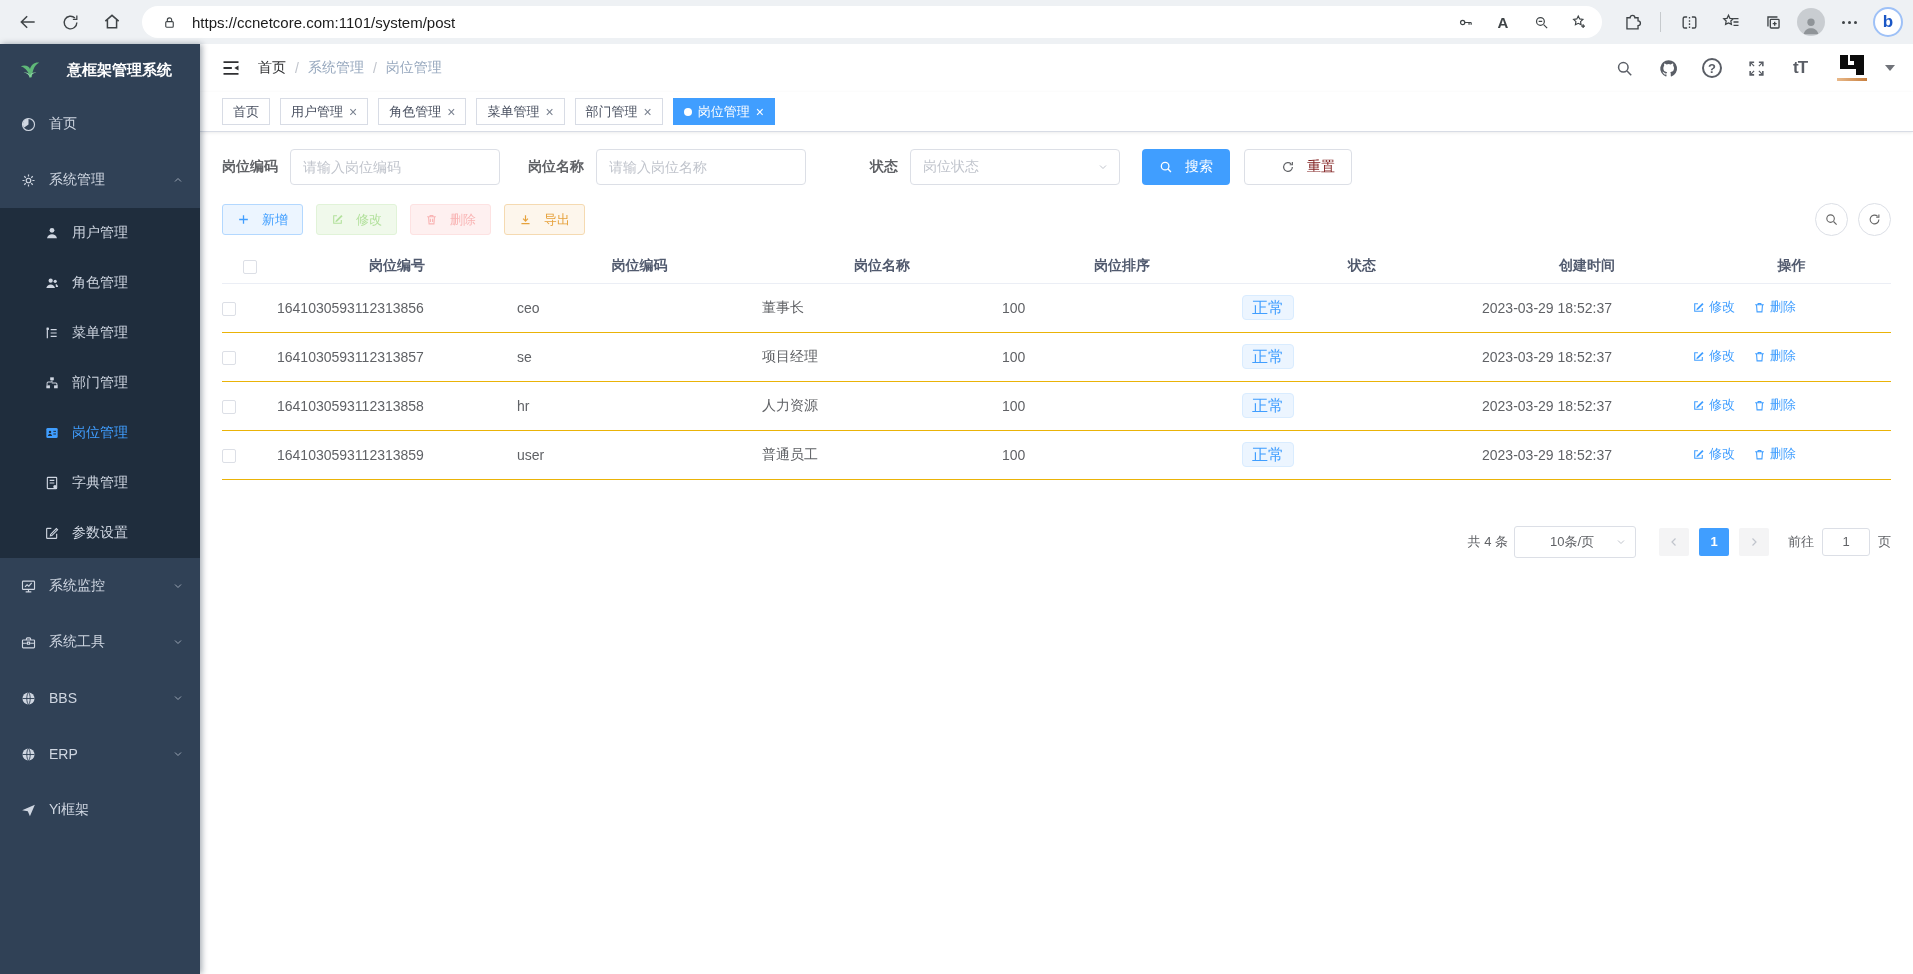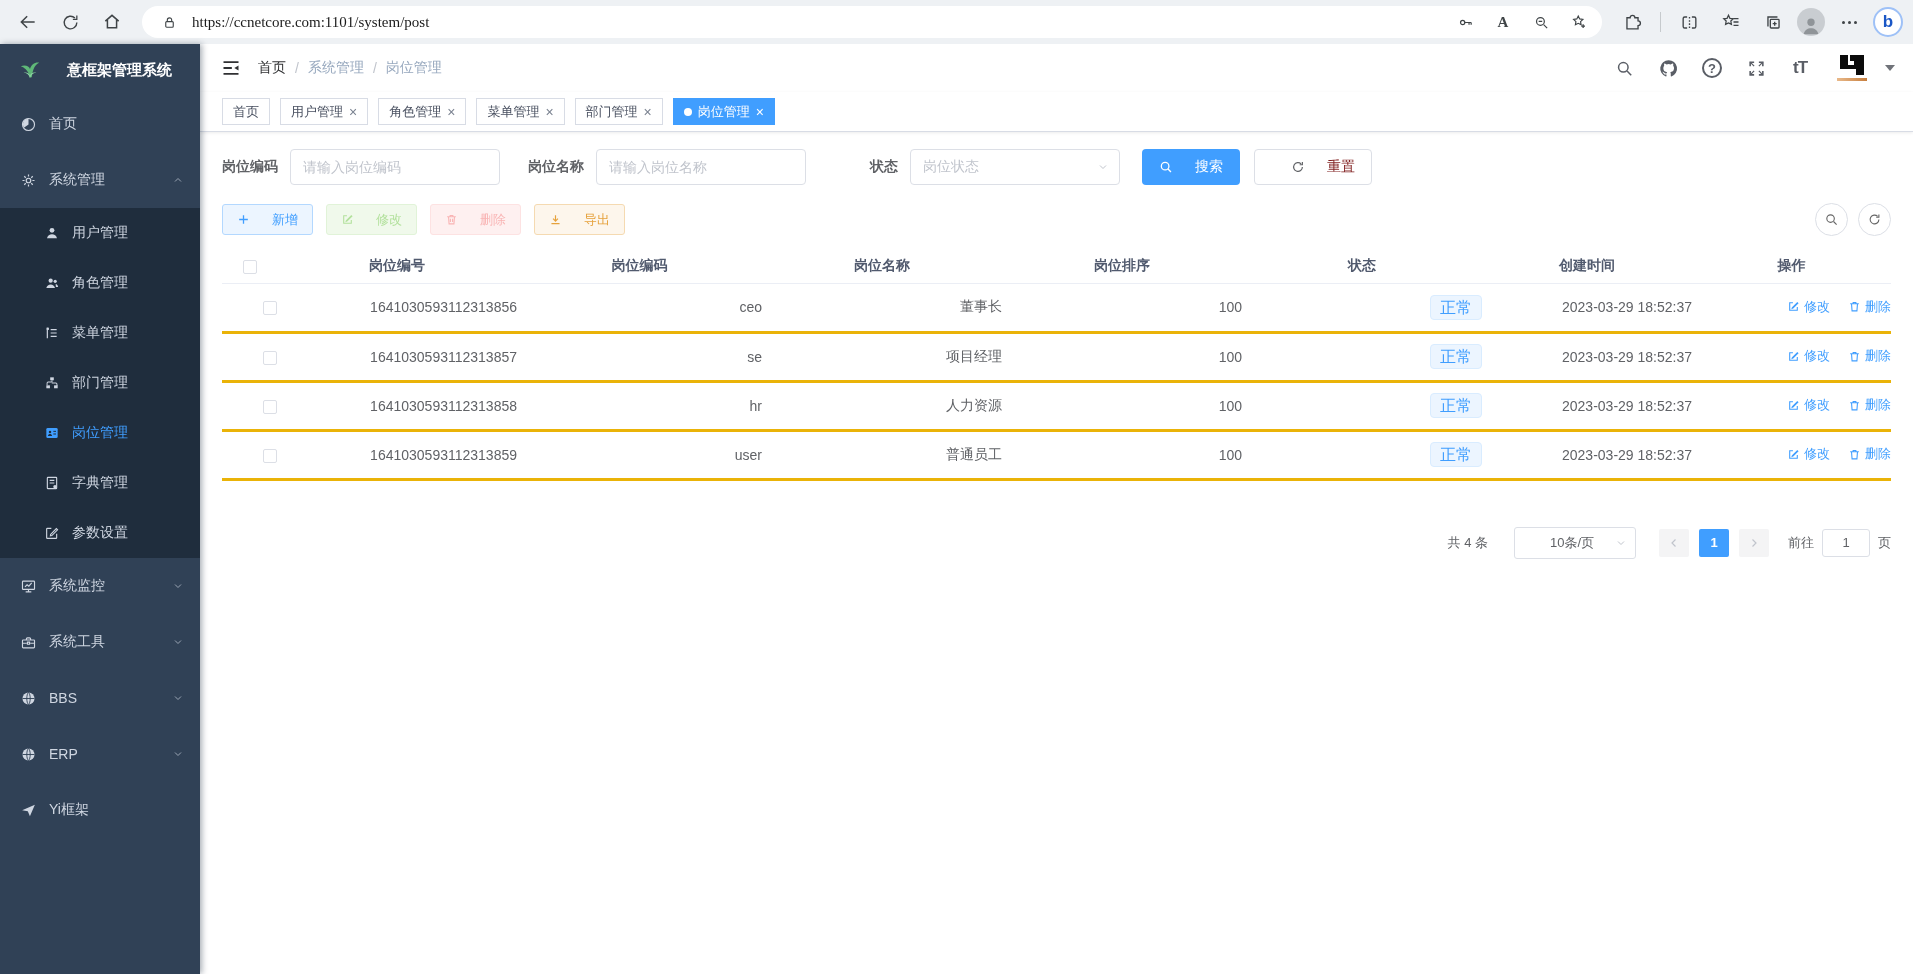--- a/index.html
+++ b/index.html
@@ -3,21 +3,21 @@
 <meta charset="utf-8">
 <style>
   * { margin:0; padding:0; box-sizing:border-box; }
   html,body { width:1913px; height:974px; overflow:hidden; }
   body { font-family:"Liberation Sans", sans-serif; font-size:14px; color:#303133; background:#fff; position:relative; }
   svg { display:block; }
 
   
   .browser-bar { height:44px; background:#eef1f4; display:flex; align-items:center; padding:0 10px; gap:6px; }
   .bicon { width:36px; height:34px; display:flex; align-items:center; justify-content:center; color:#3f4447; border-radius:4px; flex:0 0 auto; cursor:pointer; }
-  .url-pill { flex:1; height:32px; background:#fff; border-radius:16px; display:flex; align-items:center; padding:0 8px 0 12px; gap:8px; margin:0 6px;font-family:Liberation Serif, serif; }
+  .url-pill { flex:1; height:32px; background:#fff; border-radius:16px; display:flex; align-items:center; padding:0 8px 0 12px; gap:8px; margin:0 6px; }
   .url-text { flex:1; font-size:15px; color:#1b1b1b; white-space:nowrap; overflow:hidden; }
   .pill-icon { width:30px; height:28px; display:flex; align-items:center; justify-content:center; color:#3f4447; }
   .vdivider { width:1px; height:20px; background:#c6cacd; margin:0 4px; }
   .avatar-browser { width:28px; height:28px; border-radius:50%; background:#c9cdd1; display:flex; align-items:flex-end; justify-content:center; overflow:hidden; }
   .bing-btn { width:30px; height:30px; border-radius:50%; background:#fff; border:2px solid #9ec1f7; display:flex; align-items:center; justify-content:center; color:#1a57c6; font-weight:bold; font-size:17px; }
   .dots { display:flex; gap:3px; }
   .dots i { width:3px; height:3px; border-radius:50%; background:#3f4447; }
 
   
   .sidebar { position:absolute; top:44px; left:0; bottom:0; width:200px; background:#304156; box-shadow:2px 0 6px rgba(0,21,41,.35); z-index:5; }
@@ -56,46 +56,46 @@
   .content { flex:1; padding:17px 22px 0 22px; }
 
   
   .filter-row { display:flex; align-items:center; margin-bottom:18px; }
   .f-label { font-weight:bold; color:#606266; margin-right:12px; white-space:nowrap; }
   .f-input { width:210px; height:36px; border:1px solid #dcdfe6; border-radius:4px; padding:0 12px; font-size:14px; color:#606266; font-family:"Liberation Sans",sans-serif; outline:none; }
   .f-input::placeholder { color:#c0c4cc; }
   .gap1 { width:28px; } .gap2 { width:64px; } .gap3 { width:22px; }
   .f-select { width:210px; height:36px; border:1px solid #dcdfe6; border-radius:4px; display:flex; align-items:center; padding:0 10px 0 12px; color:#c0c4cc; cursor:pointer; }
   .f-select span { flex:1; }
-  .btn { height:36px; border-radius:4px; display:inline-flex; align-items:center; justify-content:center; gap:22px; padding:0 16px; font-size:14px; cursor:pointer; border:1px solid transparent; }
+  .btn { height:36px; border-radius:4px; display:inline-flex; align-items:center; justify-content:center; gap:12px; padding:0 16px; font-size:14px; cursor:pointer; border:1px solid transparent; }
   .btn-primary { background:#409eff; color:#fff; }
   .btn-plain { background:#fff; border-color:#dcdfe6; color:#7f1d1d;padding-left:36px; }
 
   
   .toolbar-row { display:flex; align-items:center; gap:13px; margin-bottom:13px; }
   .btn-sm { height:31px; padding:0 14px; font-size:13px; border-radius:3px; }
   .btn-add { background:#ecf5ff; border-color:#b3d8ff; color:#409eff; }
   .btn-edit { background:#f0f9eb; border-color:#e1f3d8; color:#b3e19d; }
   .btn-del { background:#fef0f0; border-color:#fde2e2; color:#f9b4b4; }
   .btn-exp { background:#fdf6ec; border-color:#f5dab1; color:#e6a23c; }
   .circle-btns { margin-left:auto; display:flex; gap:10px; }
   .circle-btn { width:33px; height:33px; border-radius:50%; border:1px solid #dcdfe6; background:#fff; display:flex; align-items:center; justify-content:center; color:#666; cursor:pointer; }
 
   
   table { width:100%; border-collapse:collapse; table-layout:fixed; }
   th { height:34px; font-size:14px; color:#515a6e; font-weight:bold; text-align:center; border-bottom:1px solid #ebeef5; background:#fff; }
-  td { height:49px; font-size:14px; color:#606266; text-align:right; border-bottom:3px solid #eab308; }
+  td { height:49px; font-size:14px; color:#606266; text-align:left; border-bottom:1px solid #eab308; }
   .cb { display:inline-block; width:14px; height:14px; border:1px solid #dcdfe6; border-radius:2px; background:#fff; vertical-align:middle; cursor:pointer; }
   .tag-status { display:inline-block; padding:0 9px; height:25px; line-height:23px; background:#ecf5ff; border:1px solid #d9ecff; border-radius:4px; color:#409eff; font-size:16px; }
   .op-link { display:inline-flex; align-items:center; gap:4px; color:#409eff; font-size:13px; cursor:pointer; text-decoration:none; }
   .op-link + .op-link { margin-left:14px; }
 
   
   .pagination { display:flex; align-items:center; justify-content:flex-end; margin-top:46px; color:#606266; font-size:13px; }
-  .pg-total { margin-right:26px; }
+  .pg-total { margin-right:6px; }
   .pg-size { width:122px; height:32px; border:1px solid #dcdfe6; border-radius:3px; display:flex; align-items:center; padding:0 8px 0 14px; color:#606266; margin-right:18px; cursor:pointer; }
   .pg-size span { flex:1; text-align:center; }
   .pg-btn { min-width:30px; height:28px; background:#f4f4f5; border-radius:2px; display:flex; align-items:center; justify-content:center; color:#c0c4cc; margin:0 5px; cursor:pointer; }
   .pg-page { min-width:30px; height:28px; background:#409eff; color:#fff; border-radius:2px; display:flex; align-items:center; justify-content:center; font-weight:bold; margin:0 5px; cursor:pointer; }
   .pg-goto { margin-left:14px; margin-right:8px; }
   .pg-input { width:48px; height:28px; border:1px solid #dcdfe6; border-radius:3px; text-align:center; font-size:13px; color:#606266; outline:none; margin-right:8px; font-family:"Liberation Sans",sans-serif; }
 </style>
 </head>
 <body>
 

